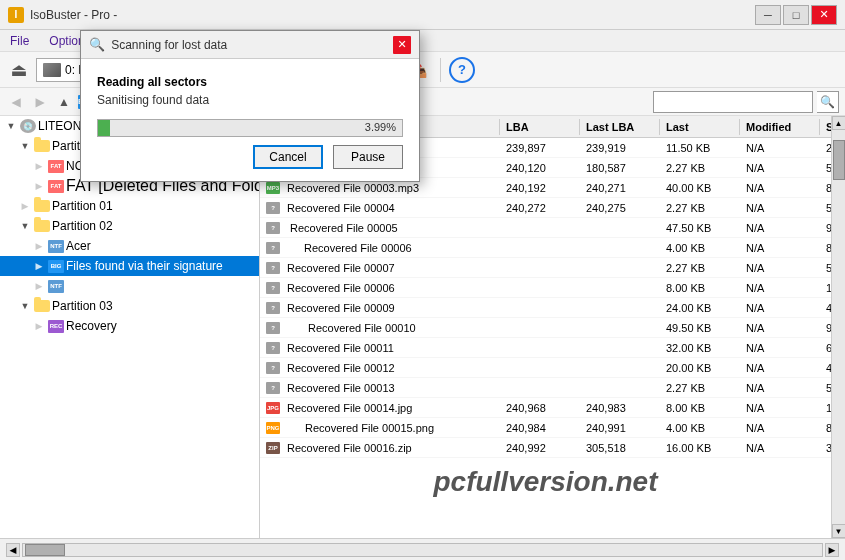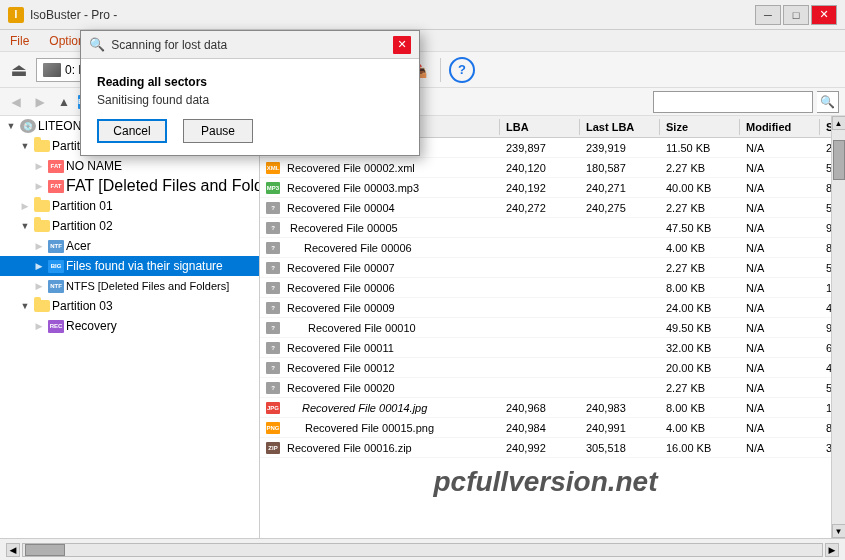--- a/index.html
+++ b/index.html
@@ -62,21 +62,21 @@
       display: flex;
       align-items: center;
       padding: 0 4px;
       border-bottom: 1px solid #ddd;
       gap: 8px;
     }
     .menu-item {
       padding: 2px 6px;
       font-size: 12px;
       cursor: pointer;
-      color: #c2410c;
+      color: #4c1d95;
     }
 
     
     .toolbar {
       background: #f5f5f5;
       height: 36px;
       display: flex;
       align-items: center;
       padding: 0 6px;
       gap: 4px;
@@ -483,22 +483,22 @@
     }
     .progress-label {
       position: absolute;
       right: 6px;
       top: 1px;
       font-size: 11px;
       color: #333;
     }
     .dialog-buttons {
       display: flex;
-      justify-content: flex-start;
-      gap: 16px;
+      justify-content: flex-end;
+      gap: 10px;
       margin-top: 8px;
     }
     .dialog-btn {
       min-width: 70px;
       height: 24px;
       border: 1px solid #7a7a7a;
       background: #f0f0f0;
       cursor: pointer;
       font-size: 12px;
       padding: 0 10px;
@@ -634,21 +634,20 @@
           <div class="icon-sig" style="font-size:6px;">BIG</div>
         </span>
       <span>Files found via their signature</span>
     </div>
 
     <div class="tree-item" style="padding-left:32px;">
       <span class="expand-btn" style="opacity:0.3;">▶</span>
       <span class="tree-icon">
           <div class="icon-ntfs" style="font-size:6px;">NTF</div>
         </span>
-      <span style="font-size:11px;">NTFS [Deleted Files and Folders]</span>
     </div>
 
     <div class="tree-item" style="padding-left:18px;">
       <span class="expand-btn">▼</span>
       <span class="tree-icon">
           <div class="icon-folder"></div>
         </span>
       <span>Partition 03</span>
     </div>
 
@@ -661,21 +660,21 @@
     </div>
 
   </div>
 
   <div class="files-panel">
 
     <div class="files-header">
       <div class="col-header col-name">Name</div>
       <div class="col-header col-lba">LBA</div>
       <div class="col-header col-lastlba">Last LBA</div>
-      <div class="col-header col-size">Size</div>
+      <div class="col-header col-size">Last</div>
       <div class="col-header col-modified">Modified</div>
       <div class="col-header col-blocks">Size (Blocks)</div>
     </div>
 
     <div class="files-list" id="files-list">
     <div class="file-row">
       <div class="file-cell col-name">
         <div style="width:14px;height:12px;background:#e8453c;border-radius:1px;display:flex;align-items:center;justify-content:center;font-size:6px;color:white;font-weight:bold;min-width:14px;">GZ</div>
         <span style="margin-left:3px;">Recovered File 00001.gz</span>
       </div>
@@ -802,32 +801,32 @@
       </div>
       <div class="file-cell col-lba"></div>
       <div class="file-cell col-lastlba"></div>
       <div class="file-cell col-size">20.00 KB</div>
       <div class="file-cell col-modified">N/A</div>
       <div class="file-cell col-blocks">40</div>
     </div>
         <div class="file-row">
       <div class="file-cell col-name">
         <div style="width:14px;height:12px;background:#9e9e9e;border-radius:1px;display:flex;align-items:center;justify-content:center;font-size:6px;color:white;font-weight:bold;min-width:14px;">?</div>
-        <span style="margin-left:3px;">Recovered File 00020</span>
+        <span style="margin-left:3px;">Recovered File 00013</span>
       </div>
       <div class="file-cell col-lba"></div>
       <div class="file-cell col-lastlba"></div>
       <div class="file-cell col-size">2.27 KB</div>
       <div class="file-cell col-modified">N/A</div>
       <div class="file-cell col-blocks">5</div>
     </div>
         <div class="file-row">
       <div class="file-cell col-name">
         <div style="width:14px;height:12px;background:#e8453c;border-radius:1px;display:flex;align-items:center;justify-content:center;font-size:6px;color:white;font-weight:bold;min-width:14px;">JPG</div>
-        <span style="margin-left:18px;font-style:italic;">Recovered File 00014.jpg</span>
+        <span style="margin-left:3px;">Recovered File 00014.jpg</span>
       </div>
       <div class="file-cell col-lba">240,968</div>
       <div class="file-cell col-lastlba">240,983</div>
       <div class="file-cell col-size">8.00 KB</div>
       <div class="file-cell col-modified">N/A</div>
       <div class="file-cell col-blocks">16</div>
     </div>
         <div class="file-row">
       <div class="file-cell col-name">
         <div style="width:14px;height:12px;background:#ff9800;border-radius:1px;display:flex;align-items:center;justify-content:center;font-size:6px;color:white;font-weight:bold;min-width:14px;">PNG</div>
@@ -877,19 +876,23 @@
 <div class="dialog-overlay">
   <div class="dialog">
     <div class="dialog-titlebar">
       <span class="dialog-title-icon">🔍</span>
       <span class="dialog-title-text">Scanning for lost data</span>
       <button class="dialog-close-btn">✕</button>
     </div>
     <div class="dialog-body">
       <div class="dialog-heading">Reading all sectors</div>
       <div class="dialog-subtext">Sanitising found data</div>
+      <div class="progress-bar-wrap">
+        <div class="progress-bar-fill" id="progress-fill" style="width: 3.99%;"></div>
+        <span class="progress-label">3.99%</span>
+      </div>
       <div class="dialog-buttons">
         <button class="dialog-btn focused">Cancel</button>
         <button class="dialog-btn">Pause</button>
       </div>
     </div>
   </div>
 </div>
 
 </body></html>

